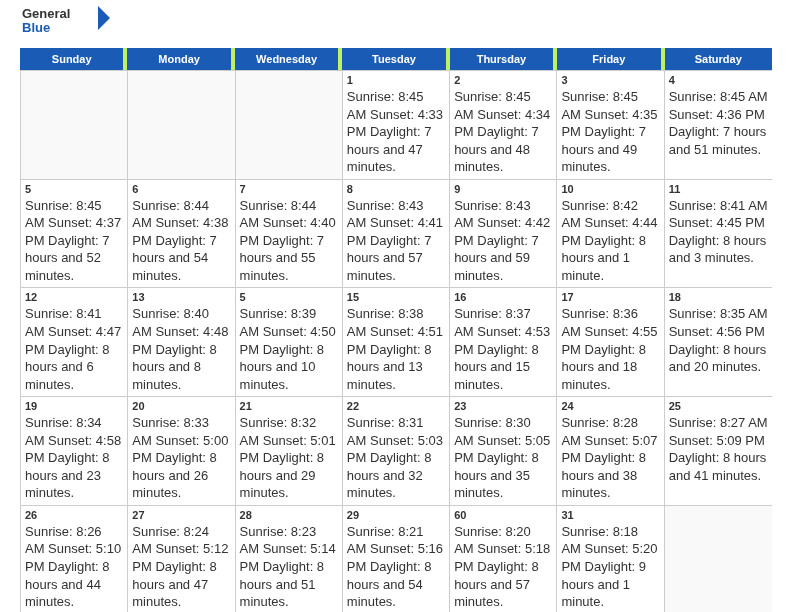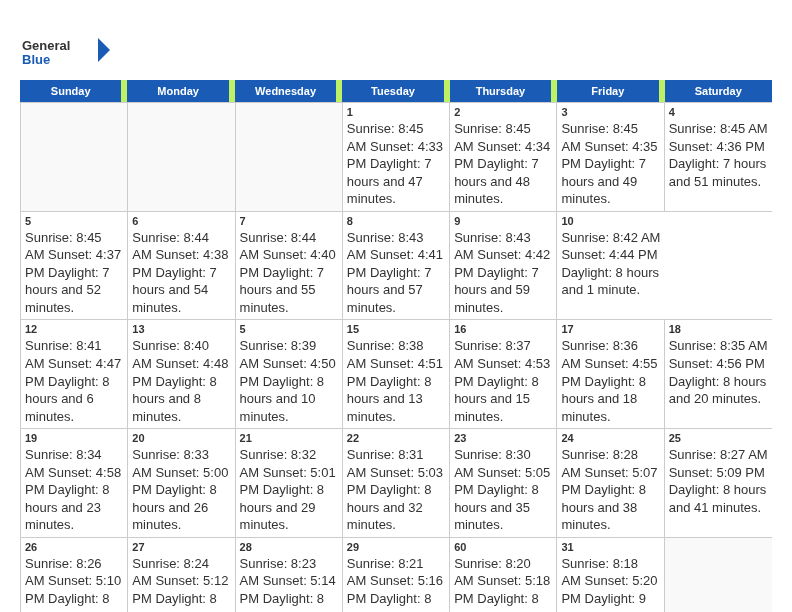--- a/index.html
+++ b/index.html
@@ -6,21 +6,21 @@
     body {
       font-family: Arial, sans-serif;
       background: #fff;
       width: 792px;
       height: 612px;
       overflow: hidden;
     }
     .page {
       width: 792px;
       height: 568px;
-      padding: 32px 20px 12px 20px;
+      padding: 0 20px 12px 20px;
       display: flex;
       flex-direction: column;
     }
     .header {
       display: flex;
       align-items: flex-start;
       justify-content: space-between;
       margin-bottom: 8px;
     }
     .logo {
@@ -50,21 +50,21 @@
       display: grid;
       grid-template-columns: repeat(7, 1fr);
       background: #1a5cb5;
     }
     .cal-header-cell {
       color: #fff;
       font-size: 11px;
       font-weight: bold;
       padding: 5px 4px;
       text-align: center;
-      border-right: 6px solid #bef264;
+      border-right: 4px solid #bef264;
     }
     .cal-header-cell:last-child { border-right: none; }
     .cal-body {
       flex: 1;
       display: flex;
       flex-direction: column;
       border-left: 1px solid #ccc;
       border-bottom: 1px solid #ccc;
     }
     .cal-row {
@@ -182,20 +182,26 @@
             <div class="cell-info">Sunrise: 8:43 AM
 Sunset: 4:42 PM
 Daylight: 7 hours and 59 minutes.</div>
           </div>
           <div class="cal-cell">
             <div class="cell-day">10</div>
             <div class="cell-info">Sunrise: 8:42 AM
 Sunset: 4:44 PM
 Daylight: 8 hours and 1 minute.</div>
           </div>
+          <div class="cal-cell">
+            <div class="cell-day">11</div>
+            <div class="cell-info">Sunrise: 8:41 AM
+Sunset: 4:45 PM
+Daylight: 8 hours and 3 minutes.</div>
+          </div>
         </div>
         <div class="cal-row">
           <div class="cal-cell">
             <div class="cell-day">12</div>
             <div class="cell-info">Sunrise: 8:41 AM
 Sunset: 4:47 PM
 Daylight: 8 hours and 6 minutes.</div>
           </div>
           <div class="cal-cell">
             <div class="cell-day">13</div>

